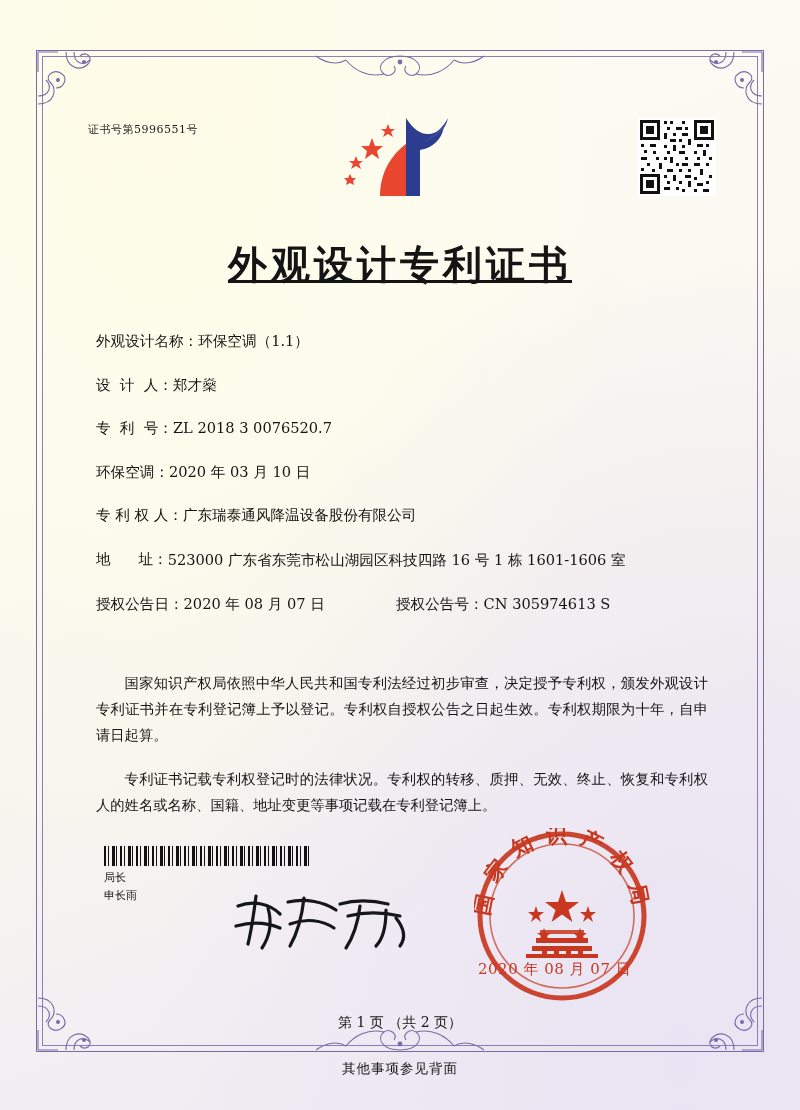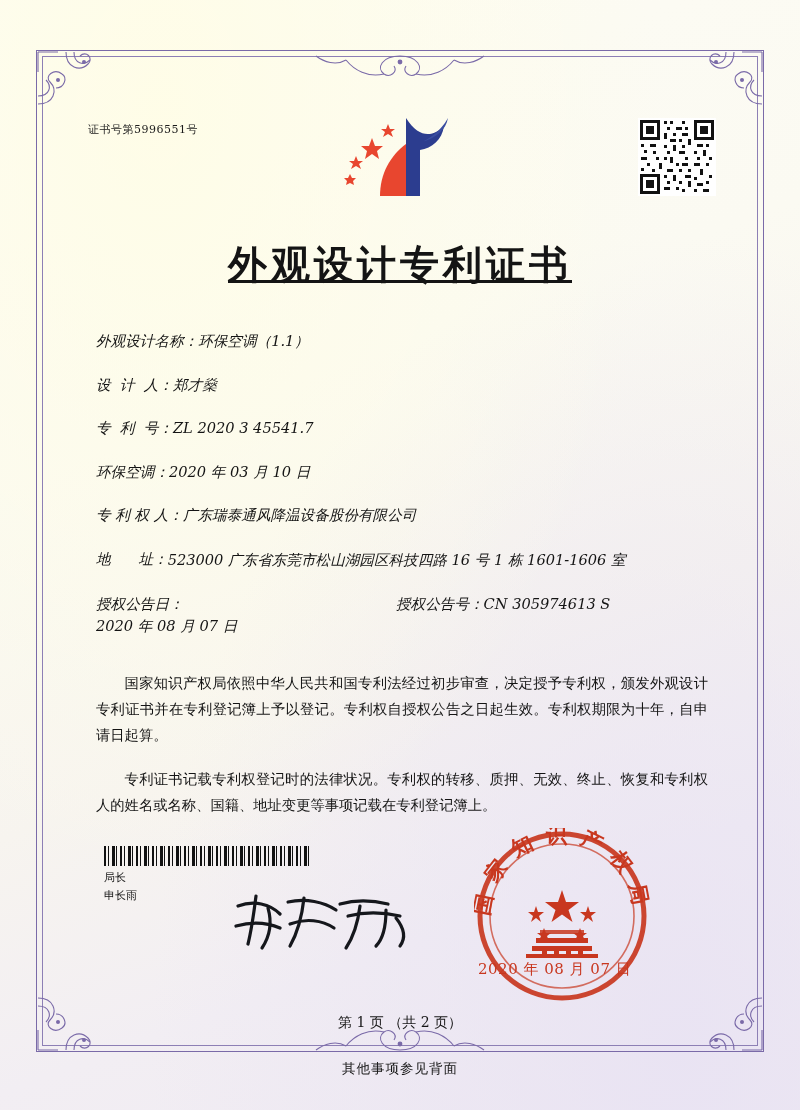--- a/index.html
+++ b/index.html
@@ -127,35 +127,34 @@
     width: 620px;
     font-family: "DejaVu Serif", "Liberation Serif", serif;
     font-size: 14.6px;
     color: #141414;
   }
   .field-row {
     display: flex;
     align-items: flex-start;
     margin-bottom: 21px;
     line-height: 1.55;
-    font-style: italic;
   }
   .field-label {
     white-space: pre;
     flex: 0 0 auto;
   }
   .field-value {
     flex: 1 1 auto;
     word-break: break-all;
   }
   .field-row.two-col {
     display: flex;
     margin-bottom: 0;
   }
-  .col-left { width: 300px; display: flex; flex-direction: column; }
+  .col-left { width: 300px; display: flex; }
   .col-right { flex: 1; display: flex; }
 
   .addr-value {
     max-width: 500px;
     line-height: 1.62;
   }
 
   
   .paras {
     position: absolute;
@@ -437,21 +436,21 @@
     <div class="field-row">
       <span class="field-label">外观设计名称：</span>
       <span class="field-value">环保空调（1.1）</span>
     </div>
     <div class="field-row">
       <span class="field-label">设  计  人：</span>
       <span class="field-value">郑才燊</span>
     </div>
     <div class="field-row">
       <span class="field-label">专  利  号：</span>
-      <span class="field-value">ZL 2020 3 45541.7</span>
+      <span class="field-value">ZL 2018 3 0076520.7</span>
     </div>
     <div class="field-row">
       <span class="field-label">环保空调：</span>
       <span class="field-value">2020 年 03 月 10 日</span>
     </div>
     <div class="field-row">
       <span class="field-label">专 利 权 人：</span>
       <span class="field-value">广东瑞泰通风降温设备股份有限公司</span>
     </div>
     <div class="field-row">

